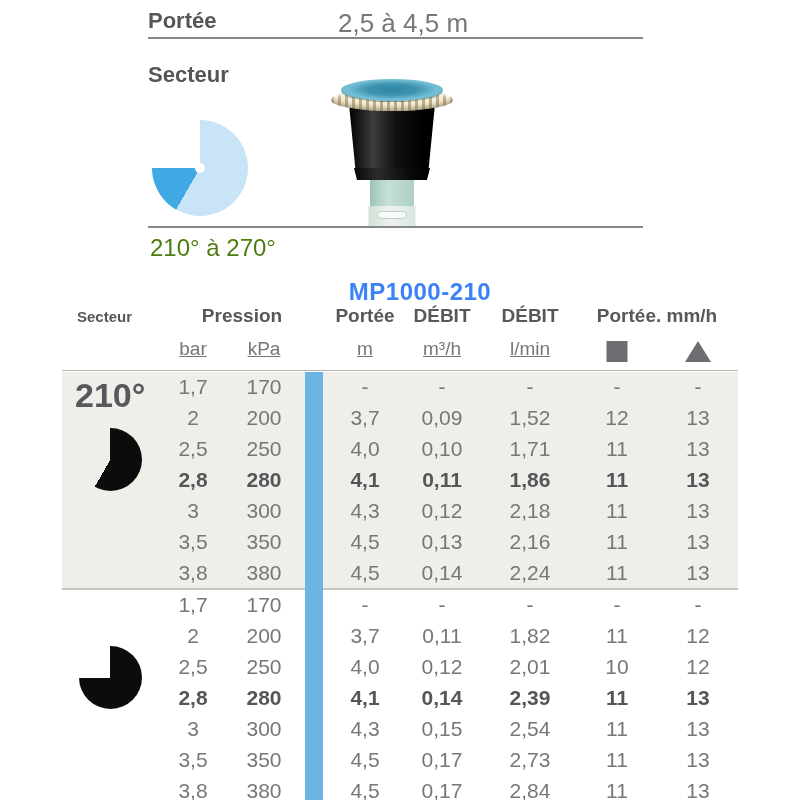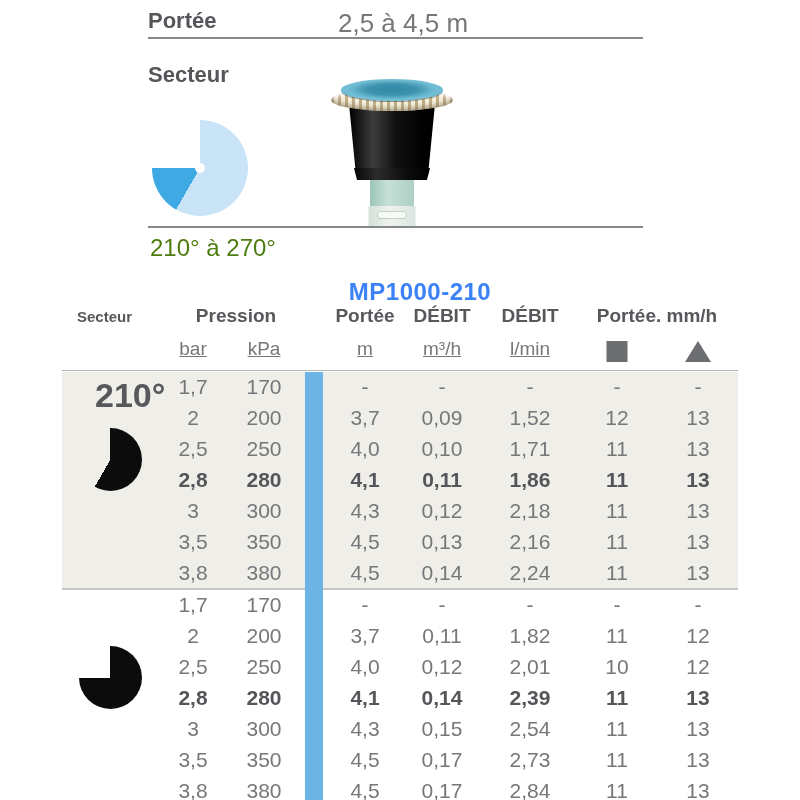--- a/index.html
+++ b/index.html
@@ -68,21 +68,21 @@
   }
 
   
   .tablewrap { left:62px; top:297px; width:676px; height:510px; }
   .thead { position:absolute; left:0; top:0; width:676px; height:74px; border-bottom:1px solid #b7b5b1; }
   .hcell { position:absolute; white-space:nowrap; }
   .h-bold { font-size:19px; font-weight:bold; color:#57585c; }
   .h-unit { font-size:19px; color:#76777a;text-decoration:underline; }
   .ctr { transform:translateX(-50%); }
   .h-secteur { left:15px; top:11px; font-size:15px; font-weight:bold; color:#57585c; }
-  .h-pression { left:174px; top:8px; }
+  .h-pression { left:180px; top:8px; }
   .h-bar  { left:131px; top:41px; }
   .h-kpa  { left:202px; top:41px; }
   .h-portee { left:303px; top:8px; }
   .h-m    { left:303px; top:41px; }
   .h-debit1 { left:380px; top:8px; }
   .h-m3h  { left:380px; top:41px; }
   .h-debit2 { left:468px; top:8px; }
   .h-lmin { left:468px; top:41px;text-align:center; }
   .h-precip { left:595px; top:8px; }
   .sq-icon { left:555px; top:44px; transform:translateX(-50%); width:21px; height:21px; background:#6d6e71; }
@@ -92,21 +92,21 @@
     border-left:13px solid transparent; border-right:13px solid transparent;
     border-bottom:21px solid #6d6e71;
   }
 
   .blueband { position:absolute; left:243px; top:75px; width:18px; height:calc(100% - 75px); background:#6cb4e4; z-index:5; }
 
   .tsection { position:absolute; left:0; width:676px; height:216px; }
   .s0 { top:75px; background:#f0eee9; }
   .s1 { top:291px; background:#ffffff; border-top:2px solid #c8c6c2; }
 
-  .angle { position:absolute; left:13px; top:4px; font-size:34px; font-weight:bold; color:#57585c;margin-left:20px; }
+  .angle { position:absolute; left:13px; top:4px; font-size:34px; font-weight:bold; color:#57585c; }
   .pie { position:absolute; left:17px; top:56px; width:63px; height:63px; border-radius:50%; }
   .pie210 { background:conic-gradient(#0c0c0c 0deg 210deg, transparent 210deg 360deg); }
   .pie270 { background:conic-gradient(#0c0c0c 0deg 270deg, transparent 270deg 360deg); }
 
   .rows { position:absolute; left:98px; top:0; width:578px; height:216px;
           display:grid; grid-template-rows:repeat(7, 1fr); }
   .trow { display:grid; grid-template-columns:66px 76px 96px 88px 88px 86px 76px; align-items:center; }
   .tcell { text-align:center; font-size:21px; color:#76777a; }
   .tcell.c2 { padding-left:30px; }
   .trow.bold .tcell { font-weight:bold; color:#55565a; }

